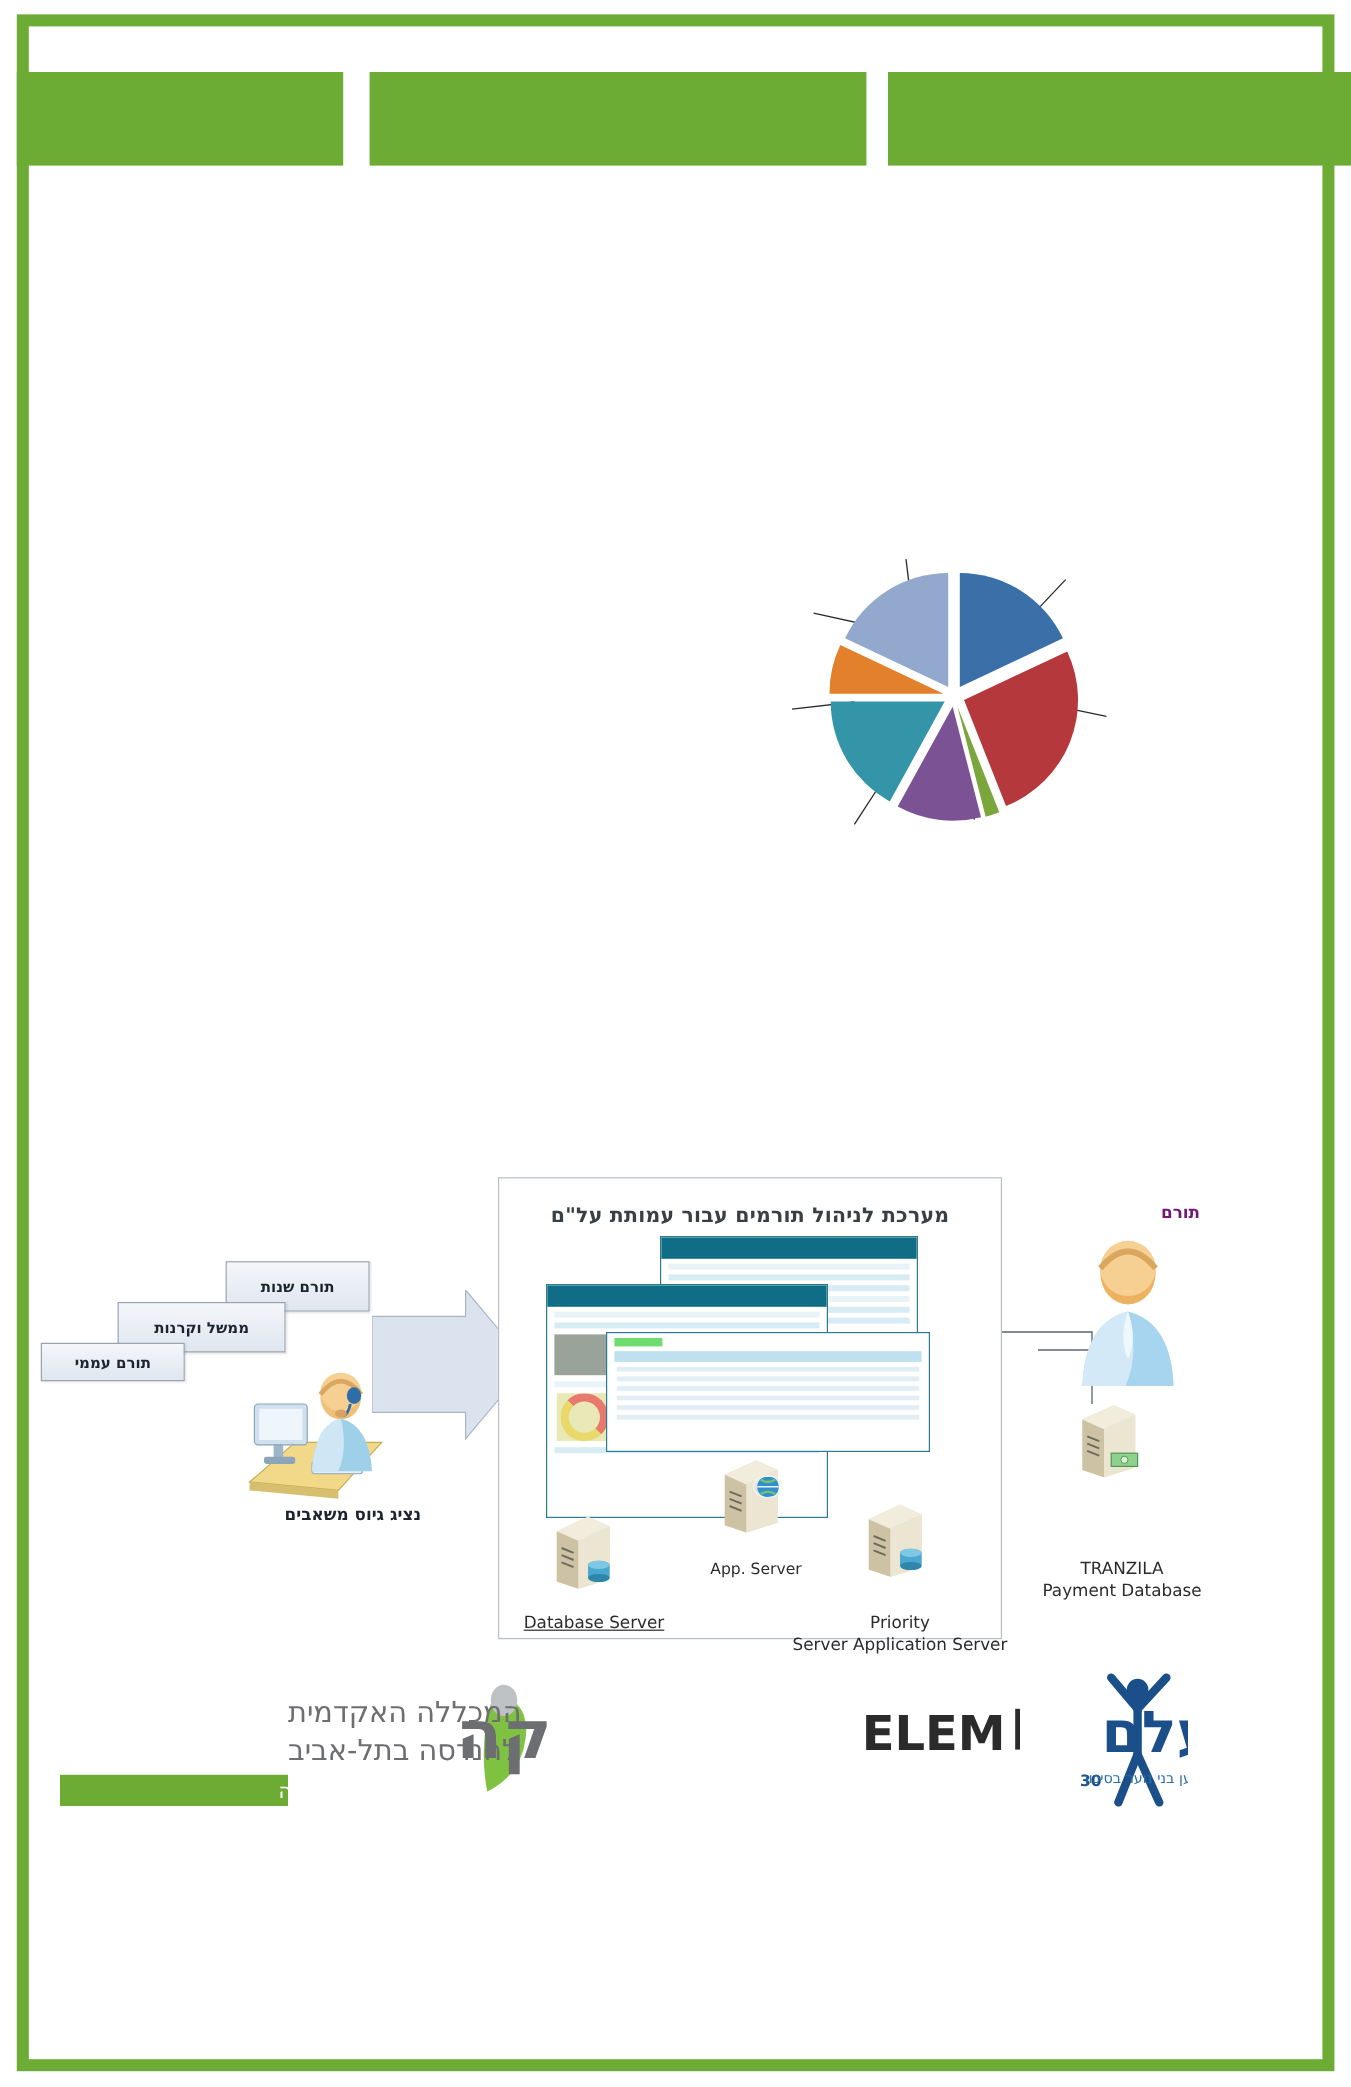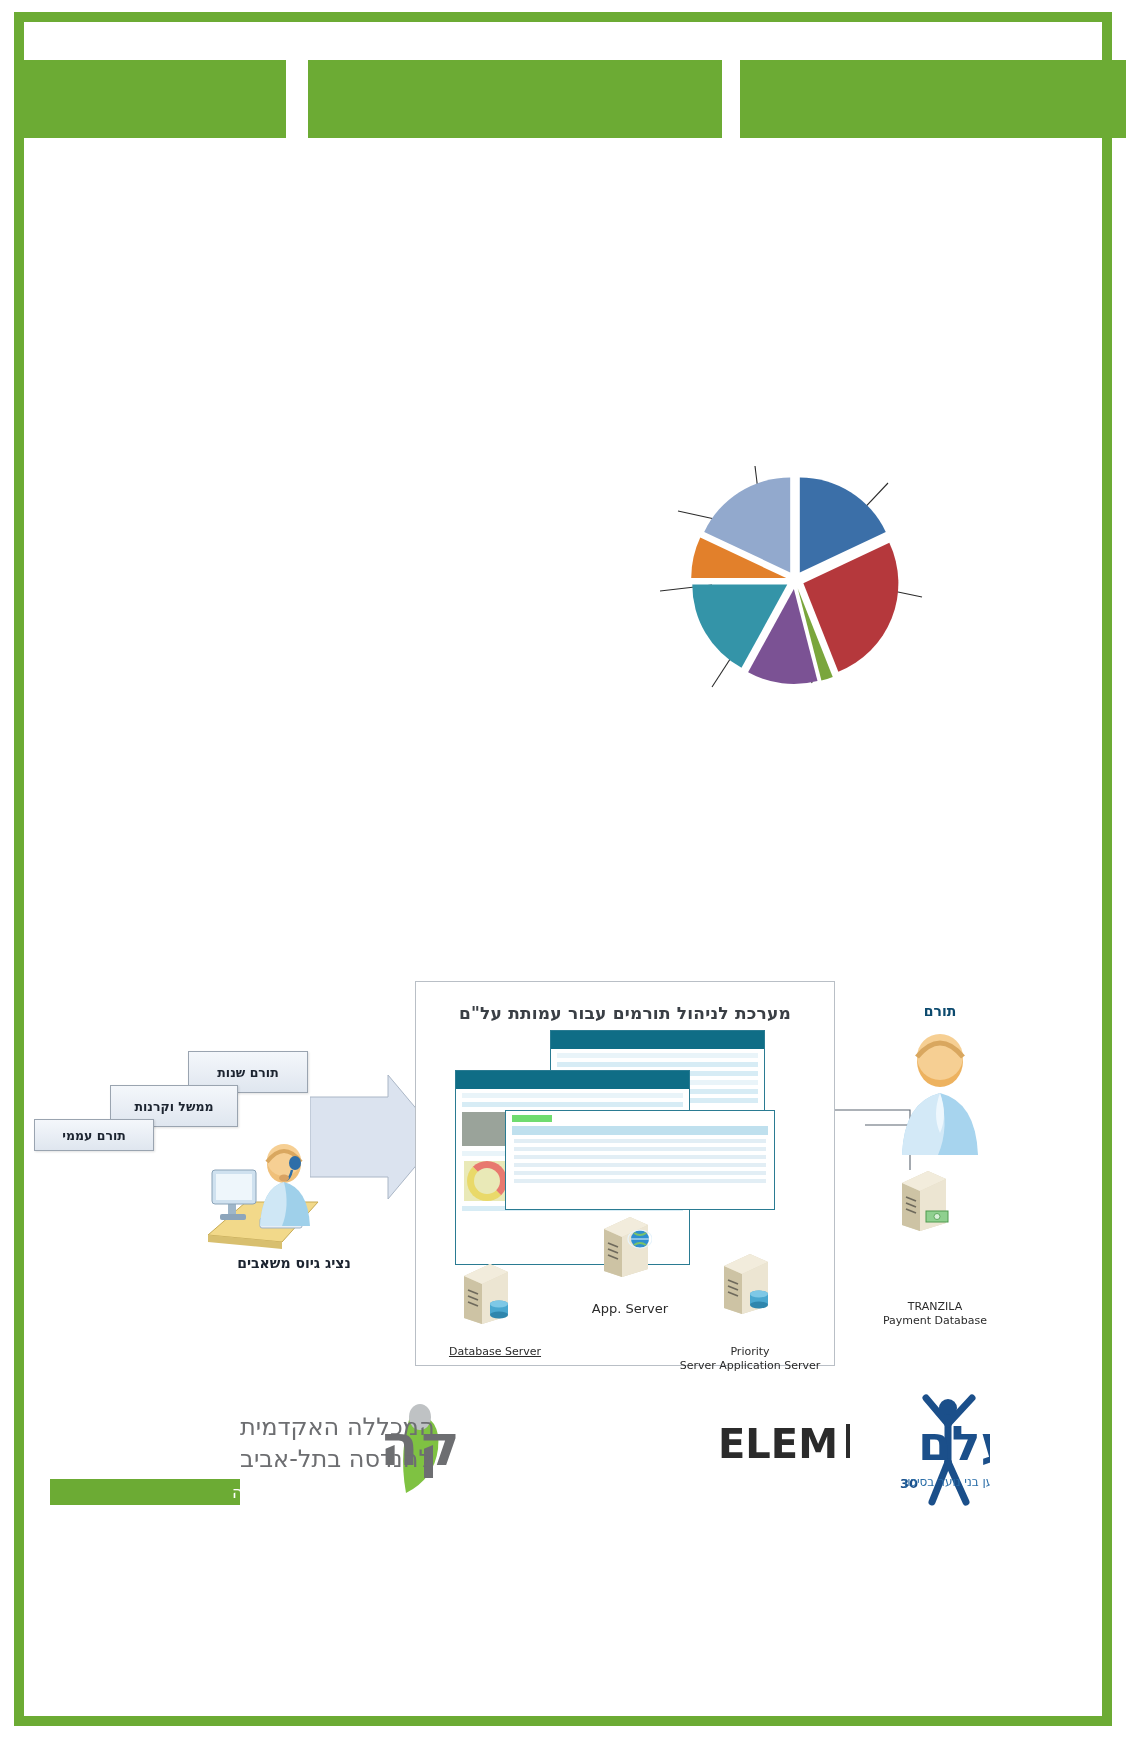--- a/index.html
+++ b/index.html
@@ -50,21 +50,21 @@
     box-sizing:border-box;
     border:1px solid #9aa4b0;
     background:linear-gradient(180deg,#f4f7fb 0%,#dfe6ef 100%);
     color:#1c2430;
     font-size:12.5px;font-weight:bold;
     display:flex;align-items:center;justify-content:center;
     direction:rtl;
     box-shadow:1px 1px 2px rgba(0,0,0,.12);
   }
   #donor-business{left:168px;top:76px;width:120px;height:42px;}
-  #donor-gov{left:90px;top:110px;width:128px;height:42px;}
+  #donor-gov{left:78px;top:110px;width:140px;height:42px;}
   #donor-private{left:14px;top:144px;width:120px;height:32px;}
 
   
   #big-arrow{
     position:absolute;left:290px;top:100px;
     width:130px;height:130px;
   }
 
   
   #system-frame{
@@ -111,41 +111,41 @@
 
   
   .server{position:absolute;width:52px;height:64px;}
   #srv-app{left:580px;top:238px;}
   #srv-db{left:440px;top:285px;}
   #srv-fin{left:700px;top:275px;}
   #srv-tranzila{left:878px;top:192px;}
 
   .srv-label{
     position:absolute;text-align:center;
-    font-size:11px;color:#2b2b2b;line-height:1.25;
+    font-size:14px;color:#2b2b2b;line-height:1.25;
   }
   #label-app{left:540px;top:310px;width:140px;font-size:13px;margin-top:16px;}
   #label-db{left:395px;top:370px;width:160px;text-decoration:underline;}
   #label-fin{left:640px;top:370px;width:180px;}
   #label-tranzila{left:845px;top:325px;width:140px;}
 
   
   #connectors{position:absolute;left:0;top:0;width:1060px;height:420px;pointer-events:none;}
 
   
   #rep-caption{
     position:absolute;left:184px;top:280px;width:180px;
     text-align:center;direction:rtl;
     font-size:14px;font-weight:bold;color:#1c2430;
   }
   
   #donor-caption{
     position:absolute;left:860px;top:28px;width:120px;
-    text-align:center;direction:rtl;
-    font-size:14px;font-weight:bold;color:#0c4a6e;
+    direction:rtl;
+    font-size:14px;font-weight:bold;color:#701a75;
   }
 
   
   #logo-afeka{position:absolute;left:40px;top:1395px;width:420px;height:120px;}
   #logo-elem{position:absolute;left:700px;top:1390px;width:290px;height:120px;}
 </style>
 </head>
 <body>
 
 <div id="poster"></div>

